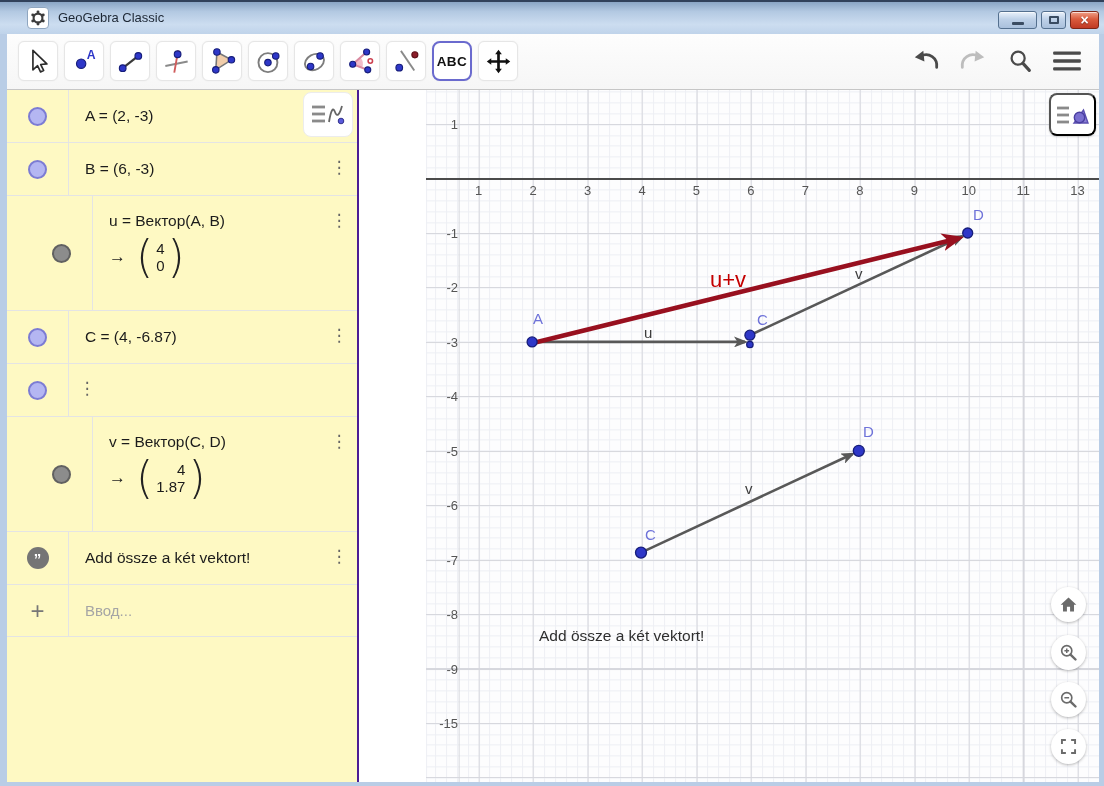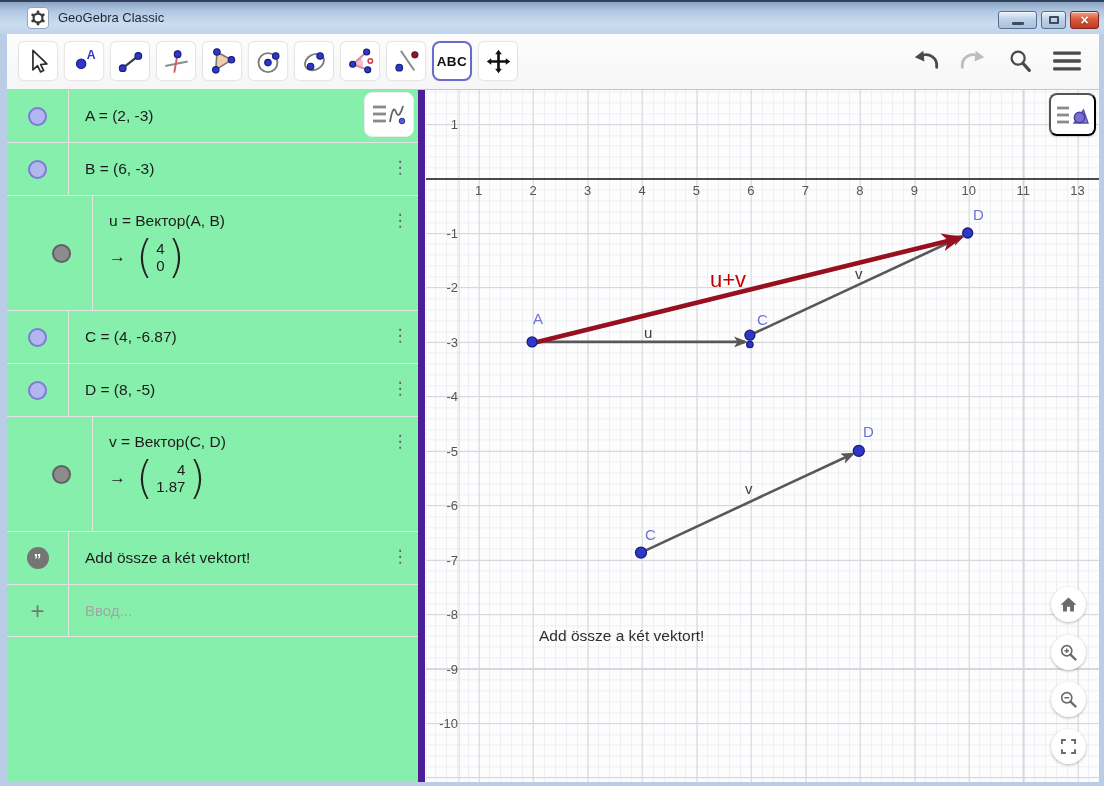--- a/index.html
+++ b/index.html
@@ -34,21 +34,21 @@
   .toolbtn.selected { border:2px solid #6a6ace; border-radius:8px; }
   .abc { font-size:13.5px; font-weight:bold; color:#111; letter-spacing:.5px; }
   .actions { position:absolute; right:16px; top:13px; display:flex; align-items:center; gap:15px; }
   .actbtn { display:flex; align-items:center; justify-content:center; }
   .actbtn svg { width:32px; height:28px; }
 
   
   .main { position:absolute; left:7px; top:88px; width:1092px; height:692px; background:#fff; }
 
   
-  .algebra { position:absolute; left:0; top:0; width:418px; height:692px; background:#86efac; border-right:7px solid #4c1d95; }
+  .algebra { position:absolute; left:0; top:0; width:352px; height:692px; background:#fef9c3; border-right:2px solid #4c1d95; }
   .arow { display:flex; align-items:stretch; border-bottom:1px solid #e4e4e4; }
   .arow.point, .arow.textrow { height:53px; }
   .arow.vector { height:115px;padding-left:24px; }
   .arow.inputrow { height:52px; border-bottom:1px solid #e4e4e4; }
   .tglcol { width:62px; min-width:62px; border-right:1px solid #e4e4e4; display:flex; align-items:center; justify-content:center; }
   .arow.vector .tglcol { align-items:center; }
   .circ { width:19px; height:19px; border-radius:50%; }
   .circ.blue { background:#b4b6f2; border:2px solid #7c7cd4; }
   .circ.gray { background:#8c8c8c; border:2px solid #616161; }
   .circ.quote { width:22px; height:22px; background:#757575; border:none; color:#fff; display:flex;
@@ -277,23 +277,20 @@
             </div>
             <div class="rcontent">
               <span>C = (4, -6.87)</span>
             </div>
             <div class="rmenu">⋮</div>
           </div>
           <div class="arow point">
             <div class="tglcol">
               <span class="circ blue"></span>
             </div>
-            <div class="rcontent">
-              <span>D = (8, -5)</span>
-            </div>
             <div class="rmenu">⋮</div>
           </div>
           <div class="arow vector">
             <div class="tglcol">
               <span class="circ gray"></span>
             </div>
             <div class="rcontent">
               <div class="vdef">v = Вектор(C, D)</div>
               <div class="vval">
                 <span class="varrow">→</span>
@@ -356,21 +353,21 @@
           <div class="ytick" style="top: 34.05px;">1</div>
           <div class="ytick" style="top: 142.95px;">-1</div>
           <div class="ytick" style="top: 197.4px;">-2</div>
           <div class="ytick" style="top: 251.85px;">-3</div>
           <div class="ytick" style="top: 306.3px;">-4</div>
           <div class="ytick" style="top: 360.75px;">-5</div>
           <div class="ytick" style="top: 415.2px;">-6</div>
           <div class="ytick" style="top: 469.65px;">-7</div>
           <div class="ytick" style="top: 524.1px;">-8</div>
           <div class="ytick" style="top: 578.55px;">-9</div>
-          <div class="ytick" style="top: 633px;">-10</div>
+          <div class="ytick" style="top: 633px;">-15</div>
         </div>
       <svg id="plot" viewBox="0 0 673 692">
           <defs>
             <marker id="mgray" markerUnits="userSpaceOnUse" markerWidth="14" markerHeight="11" refX="11" refY="5.5" orient="auto">
               <path d="M0 0 L14 5.5 L0 11 L3.5 5.5 Z" fill="#585858"></path>
             </marker>
             <marker id="mred" markerUnits="userSpaceOnUse" markerWidth="22" markerHeight="18" refX="17" refY="9" orient="auto">
               <path d="M0 0 L22 9 L0 18 L6 9 Z" fill="#98101f"></path>
             </marker>
           </defs>

